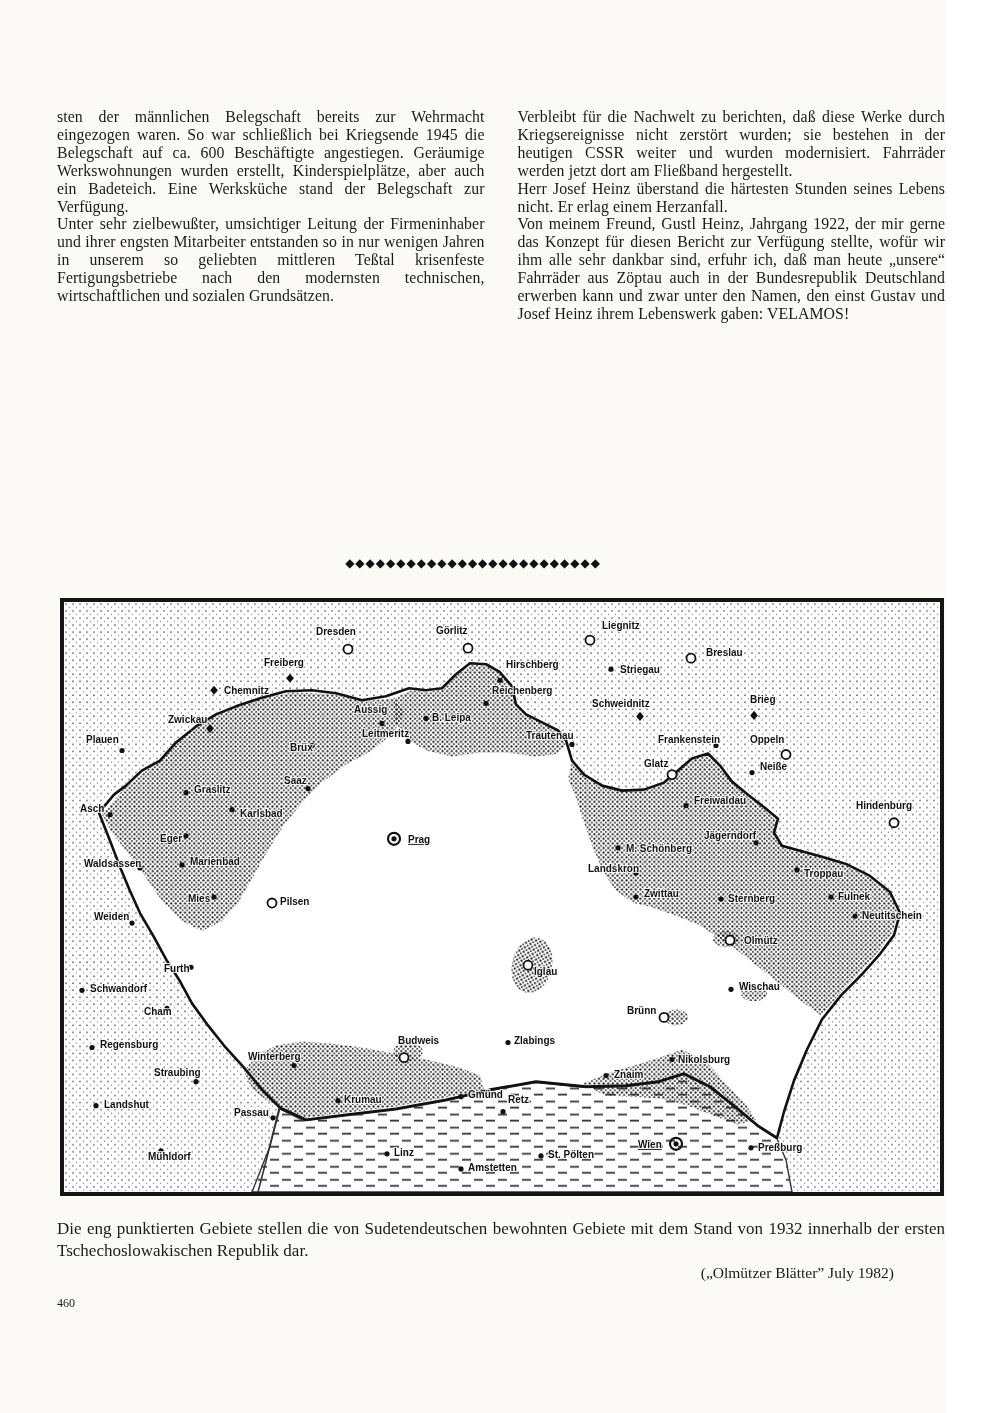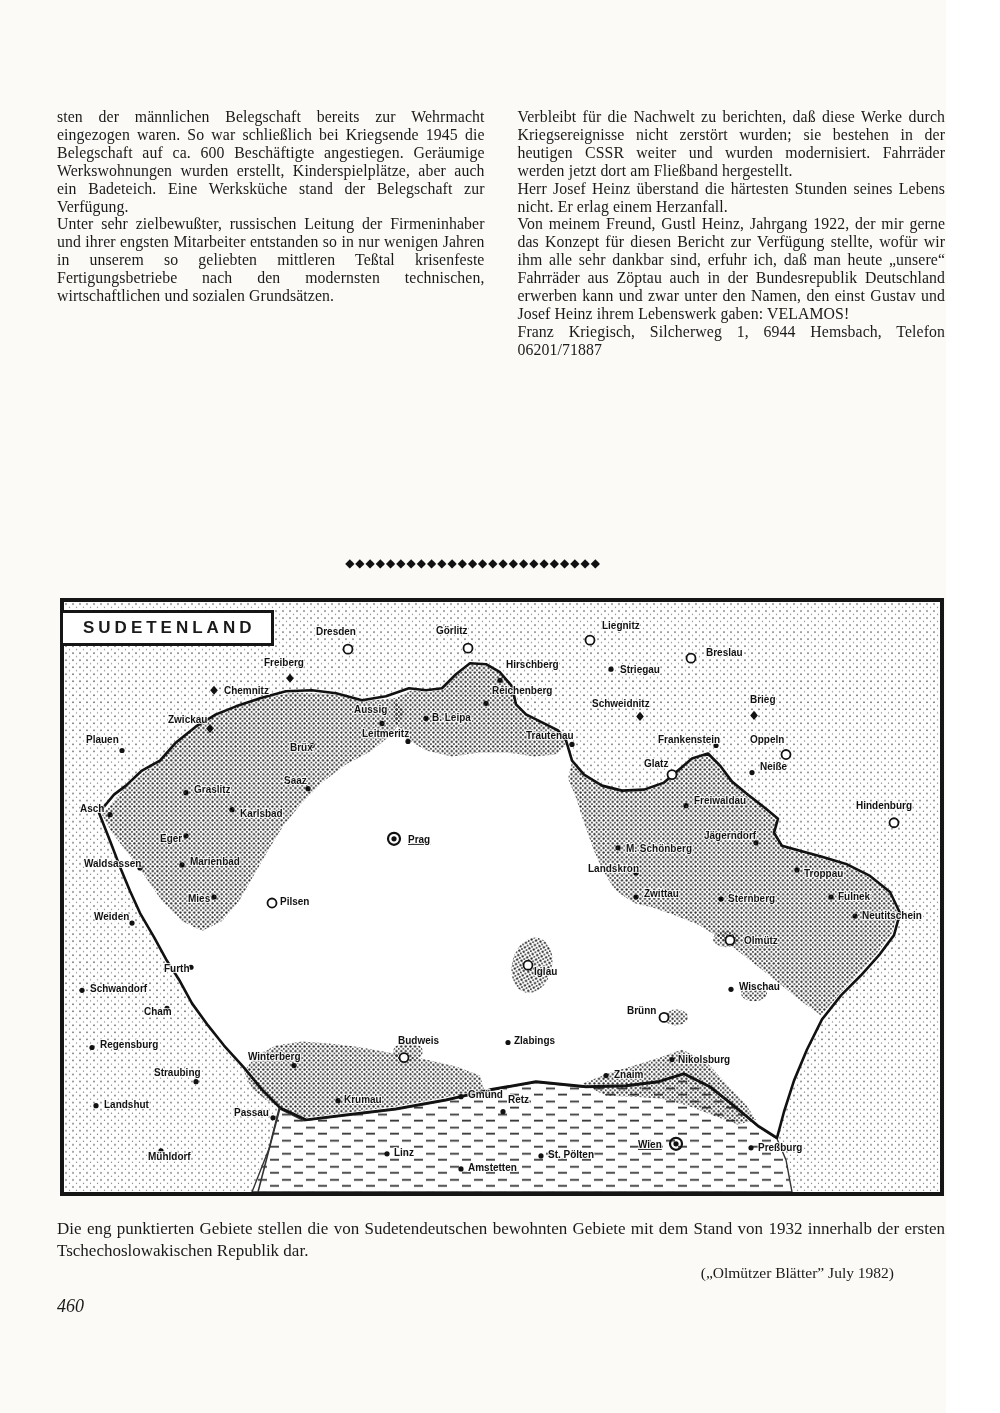--- a/index.html
+++ b/index.html
@@ -56,39 +56,37 @@
   .caption{
     position:absolute;left:57px;top:1218px;width:888px;
     font-size:17px;line-height:22px;text-align:justify;
   }
   .source{
     position:absolute;right:52px;top:1264px;
     font-size:15.5px;
   }
   .page-number{
     position:absolute;left:57px;top:1296px;
-    font-size:18px;
-    font-style:italic;
+    font-size:12px;
   }
 </style>
 </head>
 <body>
 
 <div class="page">
 
   <div class="columns">
     <div class="col">
       <p>sten der männlichen Belegschaft bereits zur Wehrmacht eingezogen waren. So war schließlich bei Kriegsende 1945 die Belegschaft auf ca. 600 Beschäftigte angestiegen. Geräumige Werkswohnungen wurden erstellt, Kinderspielplätze, aber auch ein Badeteich. Eine Werksküche stand der Belegschaft zur Verfügung.</p>
-      <p>Unter sehr zielbewußter, russischen Leitung der Firmeninhaber und ihrer engsten Mitarbeiter entstanden so in nur wenigen Jahren in unserem so geliebten mittleren Teßtal krisenfeste Fertigungsbetriebe nach den modernsten technischen, wirtschaftlichen und sozialen Grundsätzen.</p>
+      <p>Unter sehr zielbewußter, umsichtiger Leitung der Firmeninhaber und ihrer engsten Mitarbeiter entstanden so in nur wenigen Jahren in unserem so geliebten mittleren Teßtal krisenfeste Fertigungsbetriebe nach den modernsten technischen, wirtschaftlichen und sozialen Grundsätzen.</p>
     </div>
     <div class="col">
       <p>Verbleibt für die Nachwelt zu berichten, daß diese Werke durch Kriegsereignisse nicht zerstört wurden; sie bestehen in der heutigen CSSR weiter und wurden modernisiert. Fahrräder werden jetzt dort am Fließband hergestellt.</p>
       <p>Herr Josef Heinz überstand die härtesten Stunden seines Lebens nicht. Er erlag einem Herzanfall.</p>
       <p>Von meinem Freund, Gustl Heinz, Jahrgang 1922, der mir gerne das Konzept für diesen Bericht zur Verfügung stellte, wofür wir ihm alle sehr dankbar sind, erfuhr ich, daß man heute „unsere“ Fahrräder aus Zöptau auch in der Bundesrepublik Deutschland erwerben kann und zwar unter den Namen, den einst Gustav und Josef Heinz ihrem Lebenswerk gaben: VELAMOS!</p>
-      <p>Franz Kriegisch, Silcherweg 1, 6944 Hemsbach, Telefon 06201/71887</p>
     </div>
   </div>
 
   <div class="divider">◆◆◆◆◆◆◆◆◆◆◆◆◆◆◆◆◆◆◆◆◆◆◆◆◆</div>
 
   <div class="map-frame">
     <svg class="map-svg" viewBox="0 0 876 588" preserveAspectRatio="none" xmlns="http://www.w3.org/2000/svg">
       <defs>
         <pattern id="lightDots" width="7" height="7" patternUnits="userSpaceOnUse">
           <circle cx="2" cy="2" r="0.9" fill="#6a6a6a"></circle>
@@ -266,20 +264,19 @@
             <circle cx="612" cy="540" r="6" fill="none" stroke="#111" stroke-width="2.2"></circle>
             <circle cx="612" cy="540" r="2.6" fill="#111"></circle>
           </g>
           <text x="574" y="544" class="city-label" text-decoration="underline">Wien</text>
           <circle cx="687" cy="544" r="2.6" fill="#111"></circle>
           <text x="694" y="547" class="city-label">Preßburg</text>
           <circle cx="397" cy="565" r="2.6" fill="#111"></circle>
           <text x="404" y="567" class="city-label">Amstetten</text>
         </g>
     </svg>
-    <div class="map-title">SUDETENLAND</div>
   </div>
 
   <div class="caption">Die eng punktierten Gebiete stellen die von Sudetendeutschen bewohnten Gebiete mit dem Stand von 1932 innerhalb der ersten Tschechoslowakischen Republik dar.</div>
   <div class="source">(„Olmützer Blätter” July 1982)</div>
   <div class="page-number">460</div>
 
 </div>
 
 </body></html>

